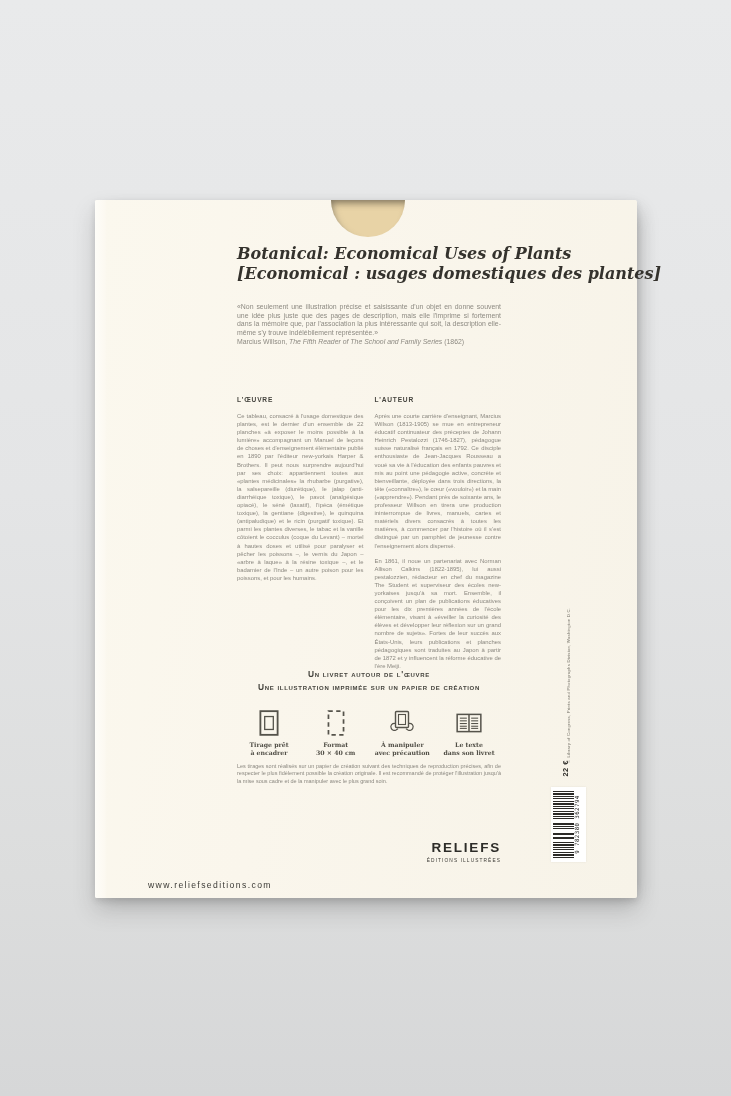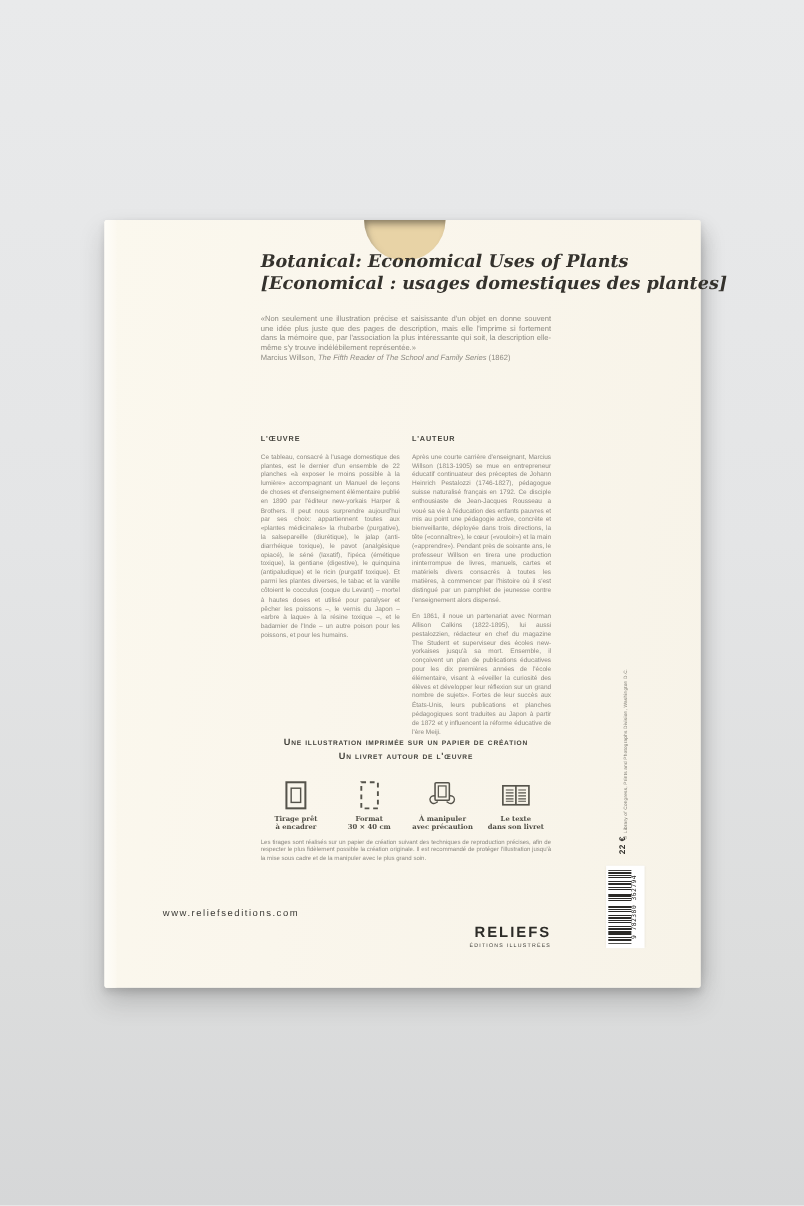--- a/index.html
+++ b/index.html
@@ -22,21 +22,21 @@
     border-radius:2px 0 0 2px;
   }
   .thumb-cutout{
     position:absolute;left:236px;top:0;width:74px;height:37px;
     background:#e8d3a6;
     border-radius:0 0 50% 50% / 0 0 100% 100%;
     box-shadow:inset 0 6px 6px -2px rgba(95,85,65,.45), inset 5px 4px 6px -3px rgba(110,105,95,.55);
   }
   .content{position:absolute;left:142px;top:0;width:264px;}
 
-  .title-block{margin-top:28px;color:#34322d;}
+  .title-block{margin-top:44px;color:#34322d;}
   .title-en{font:italic 700 16px/20px "DejaVu Serif",serif;white-space:nowrap;}
   .title-fr{font:italic 700 16px/20px "DejaVu Serif",serif;white-space:nowrap;}
   .authors{font:700 11.5px/14px "DejaVu Serif",serif;margin-top:3px;color:#3a3833;}
 
   .quote{margin-top:19px;font-size:6.9px;line-height:8.6px;color:#8d8a82;text-align:justify;}
   .quote-attrib{font-size:6.9px;line-height:8.6px;color:#8d8a82;margin-top:1px;}
   .quote-attrib i{font-style:italic;}
 
   .cols{position:absolute;left:142px;top:196px;width:264px;display:flex;gap:11px;}
   .col{width:126.5px;}
@@ -52,21 +52,21 @@
   .feature svg{display:block;}
   .feature-label{margin-top:4px;text-align:center;font:700 6.2px/7.6px "DejaVu Serif",serif;color:#504e46;}
 
   .fine-print{position:absolute;left:142px;top:563px;width:264px;
     font-size:5.5px;line-height:7.3px;color:#8b8880;text-align:justify;}
 
   .brand{position:absolute;left:142px;top:641px;width:264px;text-align:right;color:#2d2c28;}
   .brand-name{font-size:13.5px;font-weight:700;letter-spacing:1.8px;line-height:14px;}
   .brand-tagline{font-size:4.8px;letter-spacing:1.1px;margin-top:2.5px;color:#3c3b36;}
 
-  .website{position:absolute;left:53px;top:625px;font-size:8.6px;letter-spacing:1.4px;color:#3a3935;}
+  .website{position:absolute;left:53px;top:680px;font-size:8.6px;letter-spacing:1.4px;color:#3a3935;}
 
   .photo-credit{position:absolute;left:471px;top:450px;height:114px;
     writing-mode:vertical-rl;transform:rotate(180deg);
     font-size:4.3px;letter-spacing:.2px;color:#7c796f;white-space:nowrap;}
   .price{position:absolute;left:466px;top:560px;
     writing-mode:vertical-rl;transform:rotate(180deg);
     font-size:7.5px;font-weight:700;color:#2d2c28;letter-spacing:.5px;}
   .barcode-box{position:absolute;left:456px;top:587px;width:35px;height:75px;}
   .barcode-inner{width:75px;height:35px;transform-origin:top left;
     transform:rotate(-90deg) translateX(-75px);
@@ -105,22 +105,22 @@
         <p>Ce tableau, consacré à l'usage domestique des plantes, est le dernier d'un ensemble de 22 planches «à exposer le moins possible à la lumière» accompagnant un Manuel de leçons de choses et d'enseignement élémentaire publié en 1890 par l'éditeur new-yorkais Harper &amp; Brothers. Il peut nous surprendre aujourd'hui par ses choix: appartiennent toutes aux «plantes médicinales» la rhubarbe (purgative), la salsepareille (diurétique), le jalap (anti-diarrhéique toxique), le pavot (analgésique opiacé), le séné (laxatif), l'ipéca (émétique toxique), la gentiane (digestive), le quinquina (antipaludique) et le ricin (purgatif toxique). Et parmi les plantes diverses, le tabac et la vanille côtoient le cocculus (coque du Levant) – mortel à hautes doses et utilisé pour paralyser et pêcher les poissons –, le vernis du Japon – «arbre à laque» à la résine toxique –, et le badamier de l'Inde – un autre poison pour les poissons, et pour les humains.</p>
       </div>
       <div class="col">
         <div class="col-heading">L'AUTEUR</div>
         <p>Après une courte carrière d'enseignant, Marcius Willson (1813-1905) se mue en entrepreneur éducatif continuateur des préceptes de Johann Heinrich Pestalozzi (1746-1827), pédagogue suisse naturalisé français en 1792. Ce disciple enthousiaste de Jean-Jacques Rousseau a voué sa vie à l'éducation des enfants pauvres et mis au point une pédagogie active, concrète et bienveillante, déployée dans trois directions, la tête («connaître»), le cœur («vouloir») et la main («apprendre»). Pendant près de soixante ans, le professeur Willson en tirera une production ininterrompue de livres, manuels, cartes et matériels divers consacrés à toutes les matières, à commencer par l'histoire où il s'est distingué par un pamphlet de jeunesse contre l'enseignement alors dispensé.</p>
         <p>En 1861, il noue un partenariat avec Norman Allison Calkins (1822-1895), lui aussi pestalozzien, rédacteur en chef du magazine The Student et superviseur des écoles new-yorkaises jusqu'à sa mort. Ensemble, il conçoivent un plan de publications éducatives pour les dix premières années de l'école élémentaire, visant à «éveiller la curiosité des élèves et développer leur réflexion sur un grand nombre de sujets». Fortes de leur succès aux États-Unis, leurs publications et planches pédagogiques sont traduites au Japon à partir de 1872 et y influencent la réforme éducative de l'ère Meiji.</p>
       </div>
     </div>
 
     <div class="features-head">
+      <div>Un livret autour de l'œuvre</div>
       <div>Une illustration imprimée sur un papier de création</div>
-      <div>Un livret autour de l'œuvre</div>
     </div>
 
     <div class="icons-row">
       <div class="feature">
         <span>
           <svg width="24" height="28" viewBox="0 0 22 26" fill="none" stroke="#55534b">
             <rect x="3" y="2" width="16" height="22" stroke-width="1.7"></rect>
             <rect x="7" y="7" width="8" height="12" stroke-width="1.2"></rect>
           </svg>
         </span>

